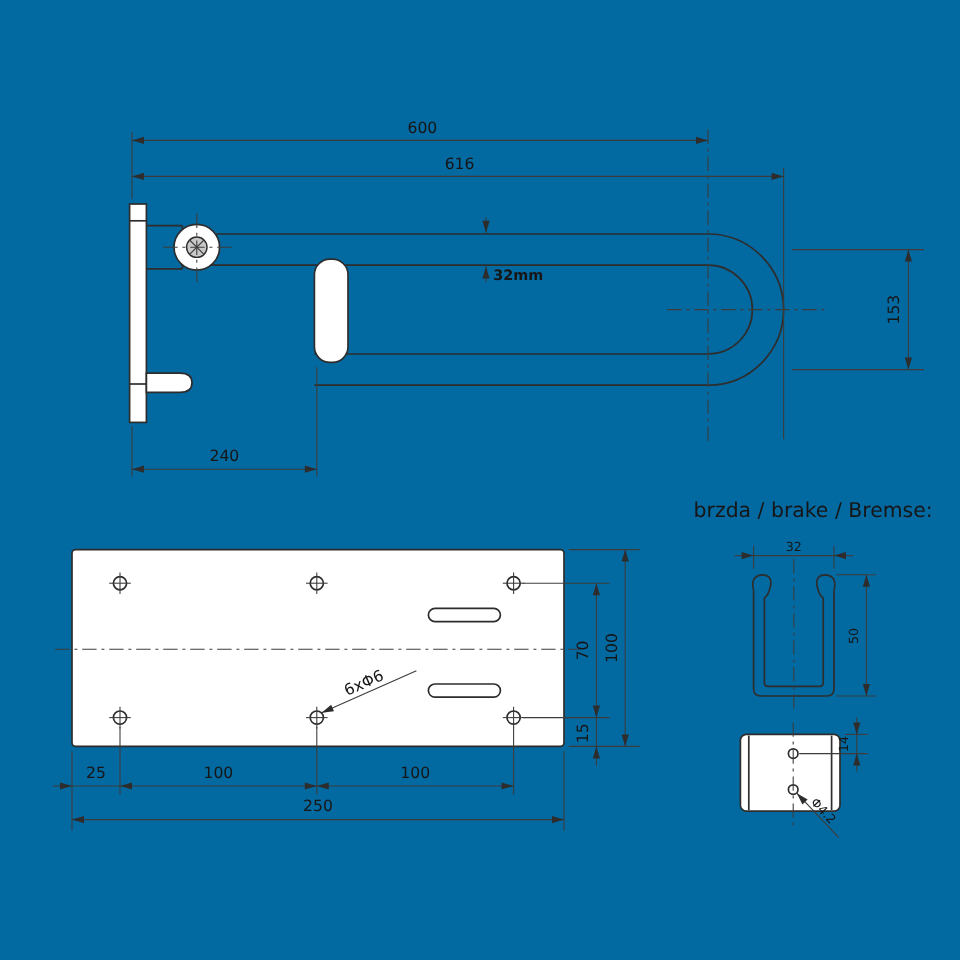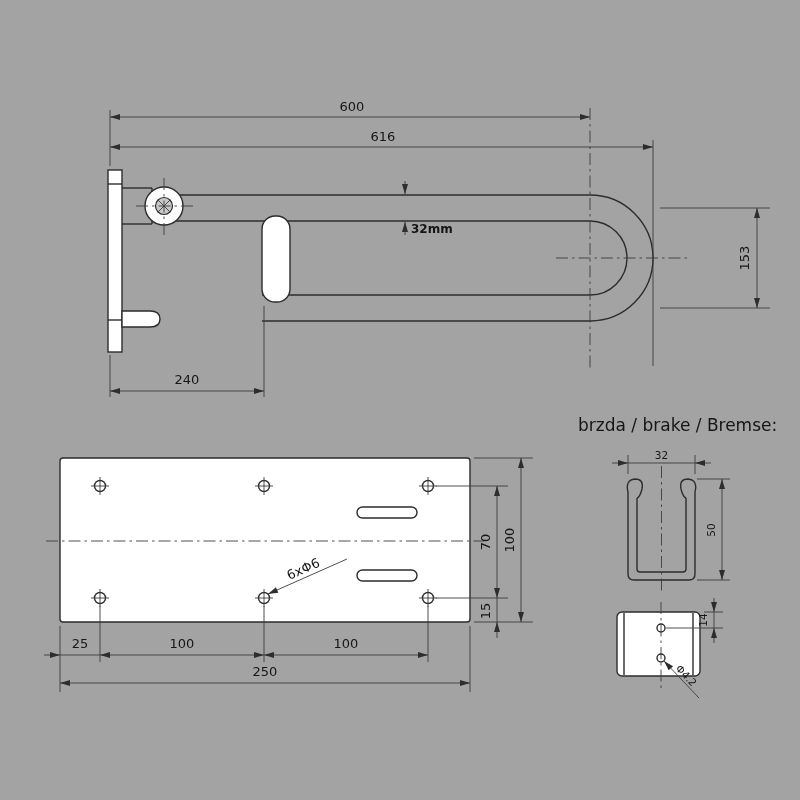--- a/index.html
+++ b/index.html
@@ -1,16 +1,16 @@
 <!DOCTYPE html>
 <html><head>
 <meta charset="utf-8">
 <style>
   html,body{margin:0;padding:0;background:#fff;}
-  #stage{position:relative;width:800px;height:800px;background:#a3a3a3;overflow:hidden;}
+  #stage{position:relative;width:800px;height:800px;background:#0369a1;overflow:hidden;}
   svg{display:block;}
   text{font-family:"DejaVu Sans","Liberation Sans",sans-serif;fill:#161616;}
   .dim{font-size:13px;}
   .dimb{font-size:12px;font-weight:600;}
   .dims{font-size:10.5px;}
   .title{font-size:17px;}
   .obj{fill:none;stroke:#2d2d2d;stroke-width:1.4;}
   .objf{fill:#ffffff;stroke:#2d2d2d;stroke-width:1.4;}
   .objg{fill:#c9c9c9;stroke:#2d2d2d;stroke-width:1.2;}
   .thin{fill:none;stroke:#3c3c3c;stroke-width:0.9;}

